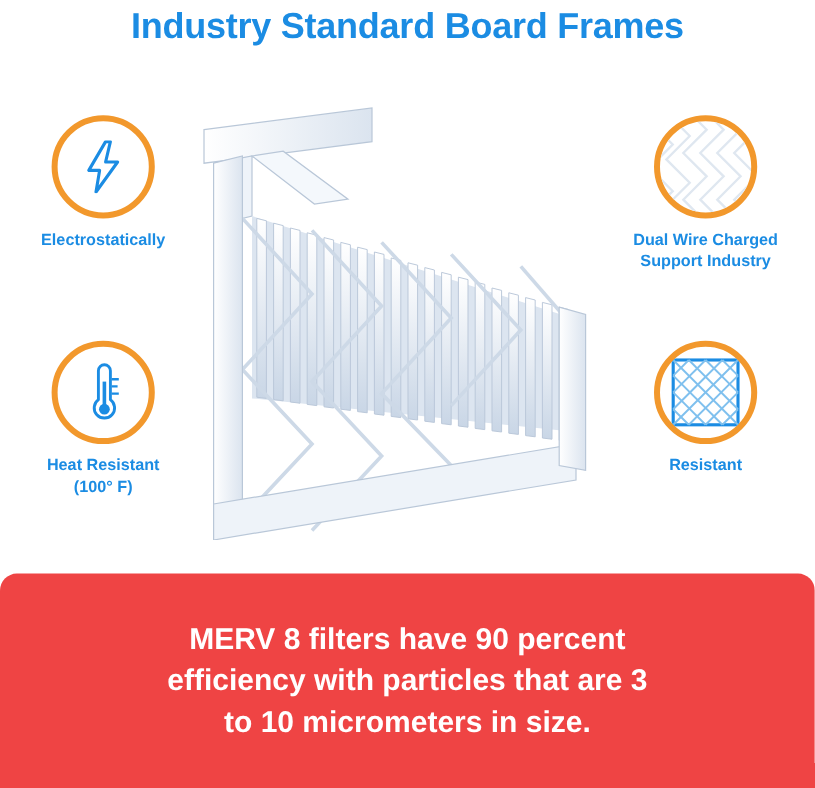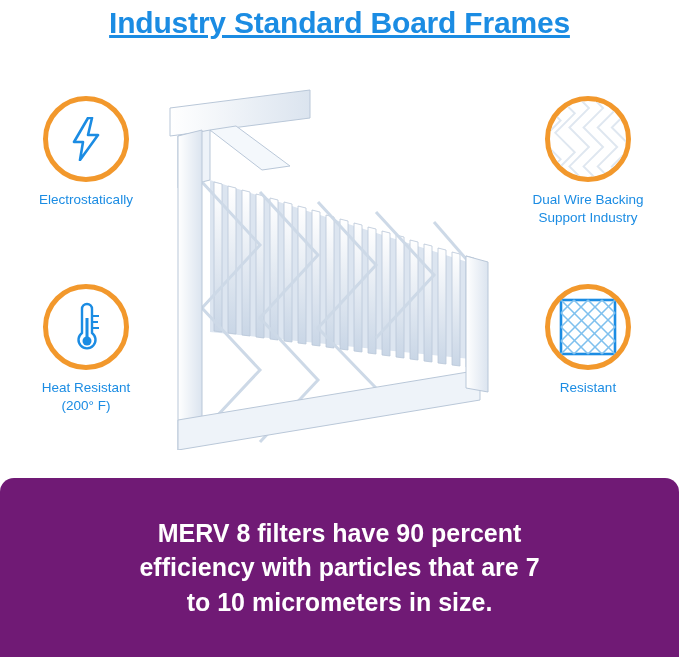--- a/index.html
+++ b/index.html
@@ -25,21 +25,20 @@
     position: absolute;
     top: 6px;
     left: 0;
     width: 679px;
     text-align: center;
     font-size: 30px;
     font-weight: 700;
     color: #1b8ce3;
     letter-spacing: -0.2px;
     white-space: nowrap;
-    text-decoration: underline;
   }
   
   .feature {
     position: absolute;
     width: 160px;
     text-align: center;
   }
   .feature .ring {
     width: 86px;
     height: 86px;
@@ -49,21 +48,21 @@
     background: #ffffff;
     display: flex;
     align-items: center;
     justify-content: center;
     box-sizing: border-box;
     overflow: hidden;
   }
   .feature .caption {
     margin-top: 9px;
     font-size: 13.5px;
-    font-weight: 400;
+    font-weight: 700;
     color: #1b8ce3;
     line-height: 1.33;
   }
   .feature-left  { left: 6px; }
   .feature-right { left: 508px; }
   .f-electro { top: 96px; }
   .f-heat    { top: 284px; }
   .f-wire    { top: 96px; }
   .f-indus   { top: 284px; }
 
@@ -102,21 +101,21 @@
   }
   .product svg { display: block; }
 
   
   .banner {
     position: absolute;
     left: 0;
     top: 478px;
     width: 679px;
     height: 179px;
-    background: #701a75;
+    background: #ef4444;
     border-radius: 14px 14px 0 0;
     color: #ffffff;
     display: flex;
     flex-direction: column;
     align-items: center;
     justify-content: center;
     box-sizing: border-box;
     padding: 0 36px;
   }
   .banner .line {
@@ -212,39 +211,39 @@
         <path d="M13 7a5 5 0 0 1 10 0v24a8.5 8.5 0 1 1-10 0z" fill="none" stroke="#1b8ce3" stroke-width="2.4"></path>
         <circle cx="18" cy="39" r="4.5" fill="#1b8ce3"></circle>
         <rect x="16.5" y="16" width="3" height="20" fill="#1b8ce3"></rect>
         <line x1="24" y1="14" x2="30" y2="14" stroke="#1b8ce3" stroke-width="2"></line>
         <line x1="24" y1="20" x2="29" y2="20" stroke="#1b8ce3" stroke-width="2"></line>
         <line x1="24" y1="26" x2="30" y2="26" stroke="#1b8ce3" stroke-width="2"></line>
       </svg>
     </div>
     <div class="caption">
       <div>Heat Resistant</div>
-      <div>(200° F)</div>
+      <div>(100° F)</div>
     </div>
   </div>
 
   <div class="feature feature-right f-wire">
     <div class="ring">
       <svg class="meshcircle" viewBox="0 0 86 86" aria-hidden="true">
         <g stroke="#dfe7f0" stroke-width="2.2" fill="none">
           <polyline points="-10,0 12,22 -10,44 12,66 -10,88"></polyline>
           <polyline points="6,-8 28,14 6,36 28,58 6,80"></polyline>
           <polyline points="22,-14 44,8 22,30 44,52 22,74 44,96"></polyline>
           <polyline points="38,-14 60,8 38,30 60,52 38,74 60,96"></polyline>
           <polyline points="54,-14 76,8 54,30 76,52 54,74 76,96"></polyline>
           <polyline points="70,-14 92,8 70,30 92,52 70,74 92,96"></polyline>
         </g>
       </svg>
     </div>
     <div class="caption">
-      <div>Dual Wire Backing</div>
+      <div>Dual Wire Charged</div>
       <div>Support Industry</div>
     </div>
   </div>
 
   <div class="feature feature-right f-indus">
     <div class="ring">
       <svg class="gridsq" viewBox="0 0 58 58" aria-hidden="true">
         <rect x="2" y="2" width="54" height="54" fill="none" stroke="#1b8ce3" stroke-width="2.6"></rect>
         <g stroke="#7fc0ee" stroke-width="1.6">
           <line x1="2" y1="15" x2="15" y2="2"></line>
@@ -264,17 +263,17 @@
         </g>
       </svg>
     </div>
     <div class="caption">
       <div>Resistant</div>
     </div>
   </div>
 
   <div class="banner">
     <div class="line">MERV 8 filters have 90 percent</div>
-    <div class="line">efficiency with particles that are 7</div>
+    <div class="line">efficiency with particles that are 3</div>
     <div class="line">to 10 micrometers in size.</div>
   </div>
 
 </div>
 
 </body></html>

